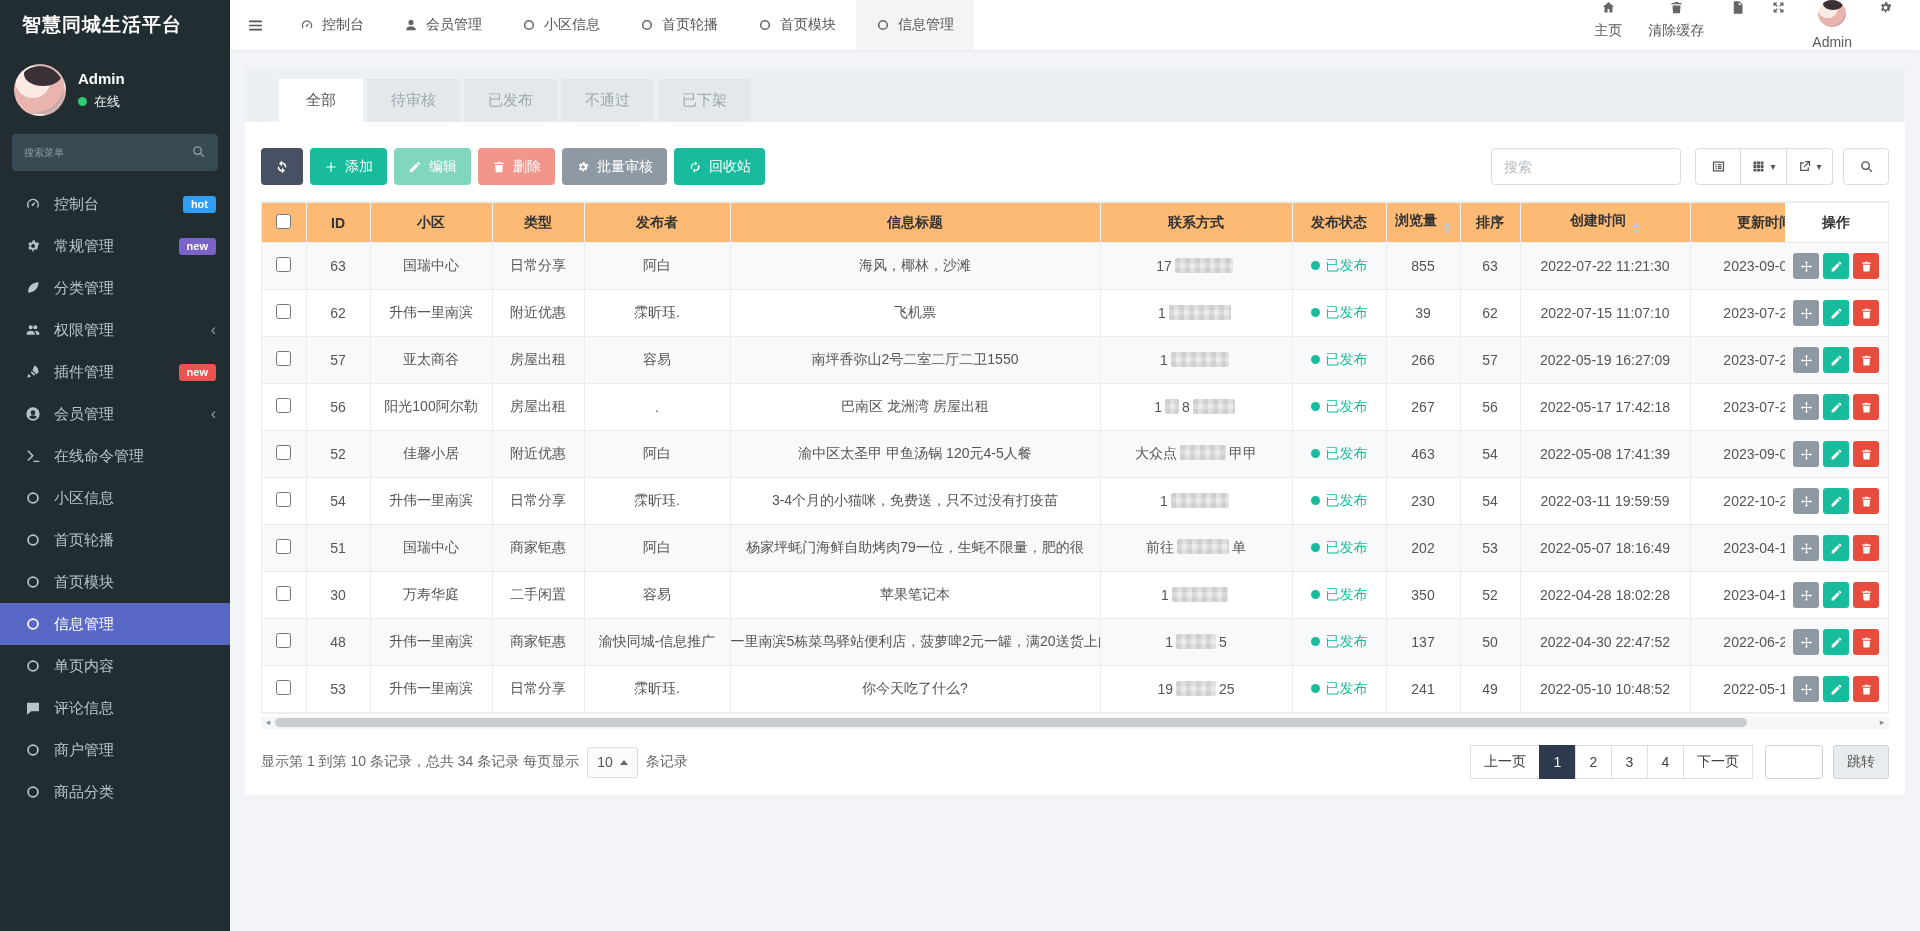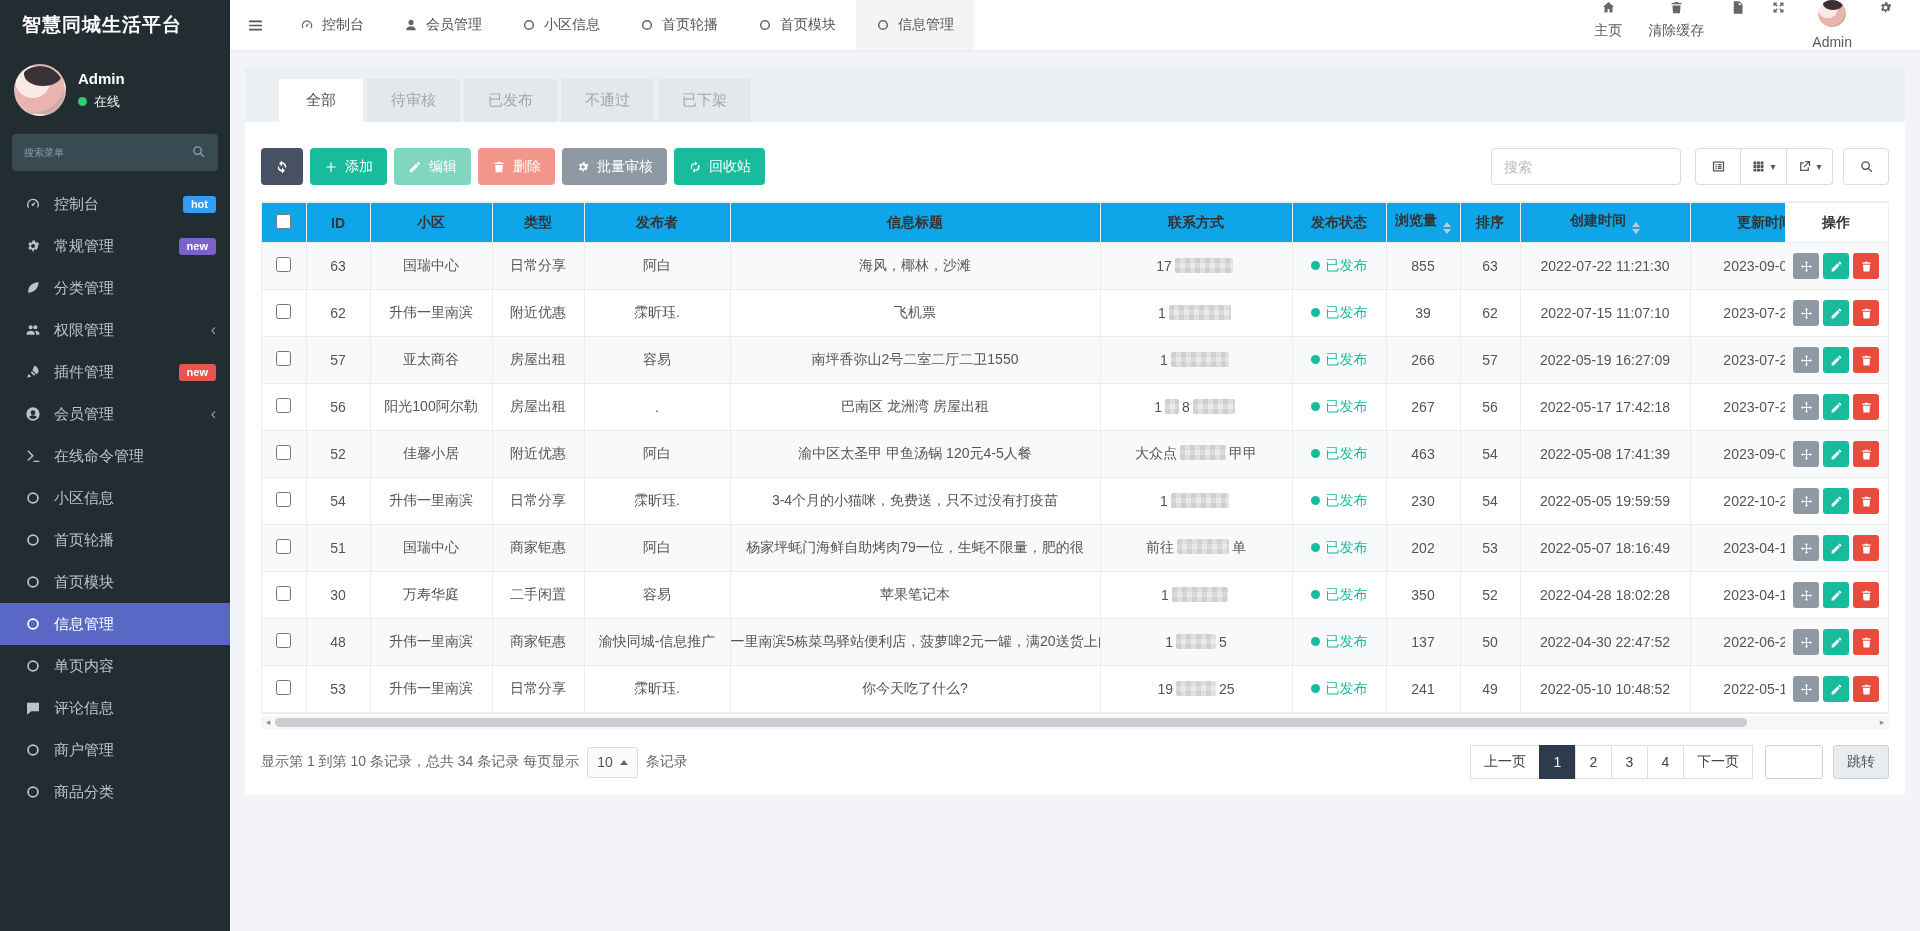--- a/index.html
+++ b/index.html
@@ -64,21 +64,21 @@
   .vbtn + .vbtn { border-left:none; }
   .btn-group .vbtn:first-child { border-radius:4px 0 0 4px; }
   .btn-group .vbtn:last-child { border-radius:0 4px 4px 0; }
   .vbtn.single { border-radius:4px; margin-left:10px; }
   .caret { font-size:10px; color:#555; }
 
   
   .table-wrap { overflow:hidden; border:1px solid #eceef0; position:relative; }
   table { border-collapse:collapse; table-layout:fixed; width:1682px; }
   th, td { border:1px solid #ebedef; border-left:none; text-align:center; font-size:14px; overflow:hidden; white-space:nowrap; }
-  th { height:40px; color:#333; font-weight:bold; background:#0ea5e9; }
+  th { height:40px; color:#333; font-weight:bold; background:#fdba74; }
   td { height:47px; color:#555; }
   tbody tr:nth-child(odd) td { background:#f7f9fa; }
   tbody tr:nth-child(even) td { background:#fff; }
   td.sticky, th.sticky { position:sticky; right:0; background:#fff !important; border-left:1px solid #ebedef; z-index:3; }
   tbody tr:nth-child(odd) td.sticky { background:#f7f9fa !important; }
   .status { color:#18bc9c; }
   .status .dot2 { display:inline-block; width:9px; height:9px; border-radius:50%; background:#18bc9c; margin-right:6px; vertical-align:0; }
   .rowbtn { width:26px; height:26px; border:none; border-radius:3px; color:#fff; display:inline-flex; align-items:center; justify-content:center; margin:0 2px; cursor:pointer; }
   .rowbtn svg { width:13px; height:13px; }
   .rowbtn.move { background:#8e99a3; }
@@ -682,21 +682,21 @@
                     <td><input type="checkbox" style=""></td>
                     <td><span>54</span></td>
                     <td><span>升伟一里南滨</span></td>
                     <td><span>日常分享</span></td>
                     <td><span>霂昕珏.</span></td>
                     <td><span>3-4个月的小猫咪，免费送，只不过没有打疫苗</span></td>
                     <td>1<span class="mosaic" style="width: 58px;"></span></td>
                     <td class="status"><span class="dot2"></span><span>已发布</span></td>
                     <td><span>230</span></td>
                     <td><span>54</span></td>
-                    <td><span>2022-05-05 19:59:59</span></td>
+                    <td><span>2022-03-11 19:59:59</span></td>
                     <td><span>2022-10-22 1</span></td>
                     <td class="sticky"><button class="rowbtn move">
                         <span style="display: inline-flex;">
                           <svg viewBox="0 0 24 24" fill="currentColor">
                             <path d="M12 2l3.2 3.2h-2.2v5.8h5.8V8.8L22 12l-3.2 3.2v-2.2h-5.8v5.8h2.2L12 22l-3.2-3.2h2.2v-5.8H5.2v2.2L2 12l3.2-3.2v2.2h5.8V5.2H8.8z"></path>
                           </svg>
                         </span>
                       </button><button class="rowbtn edit">
                         <span style="display: inline-flex;">
                           <svg viewBox="0 0 24 24" fill="currentColor">

